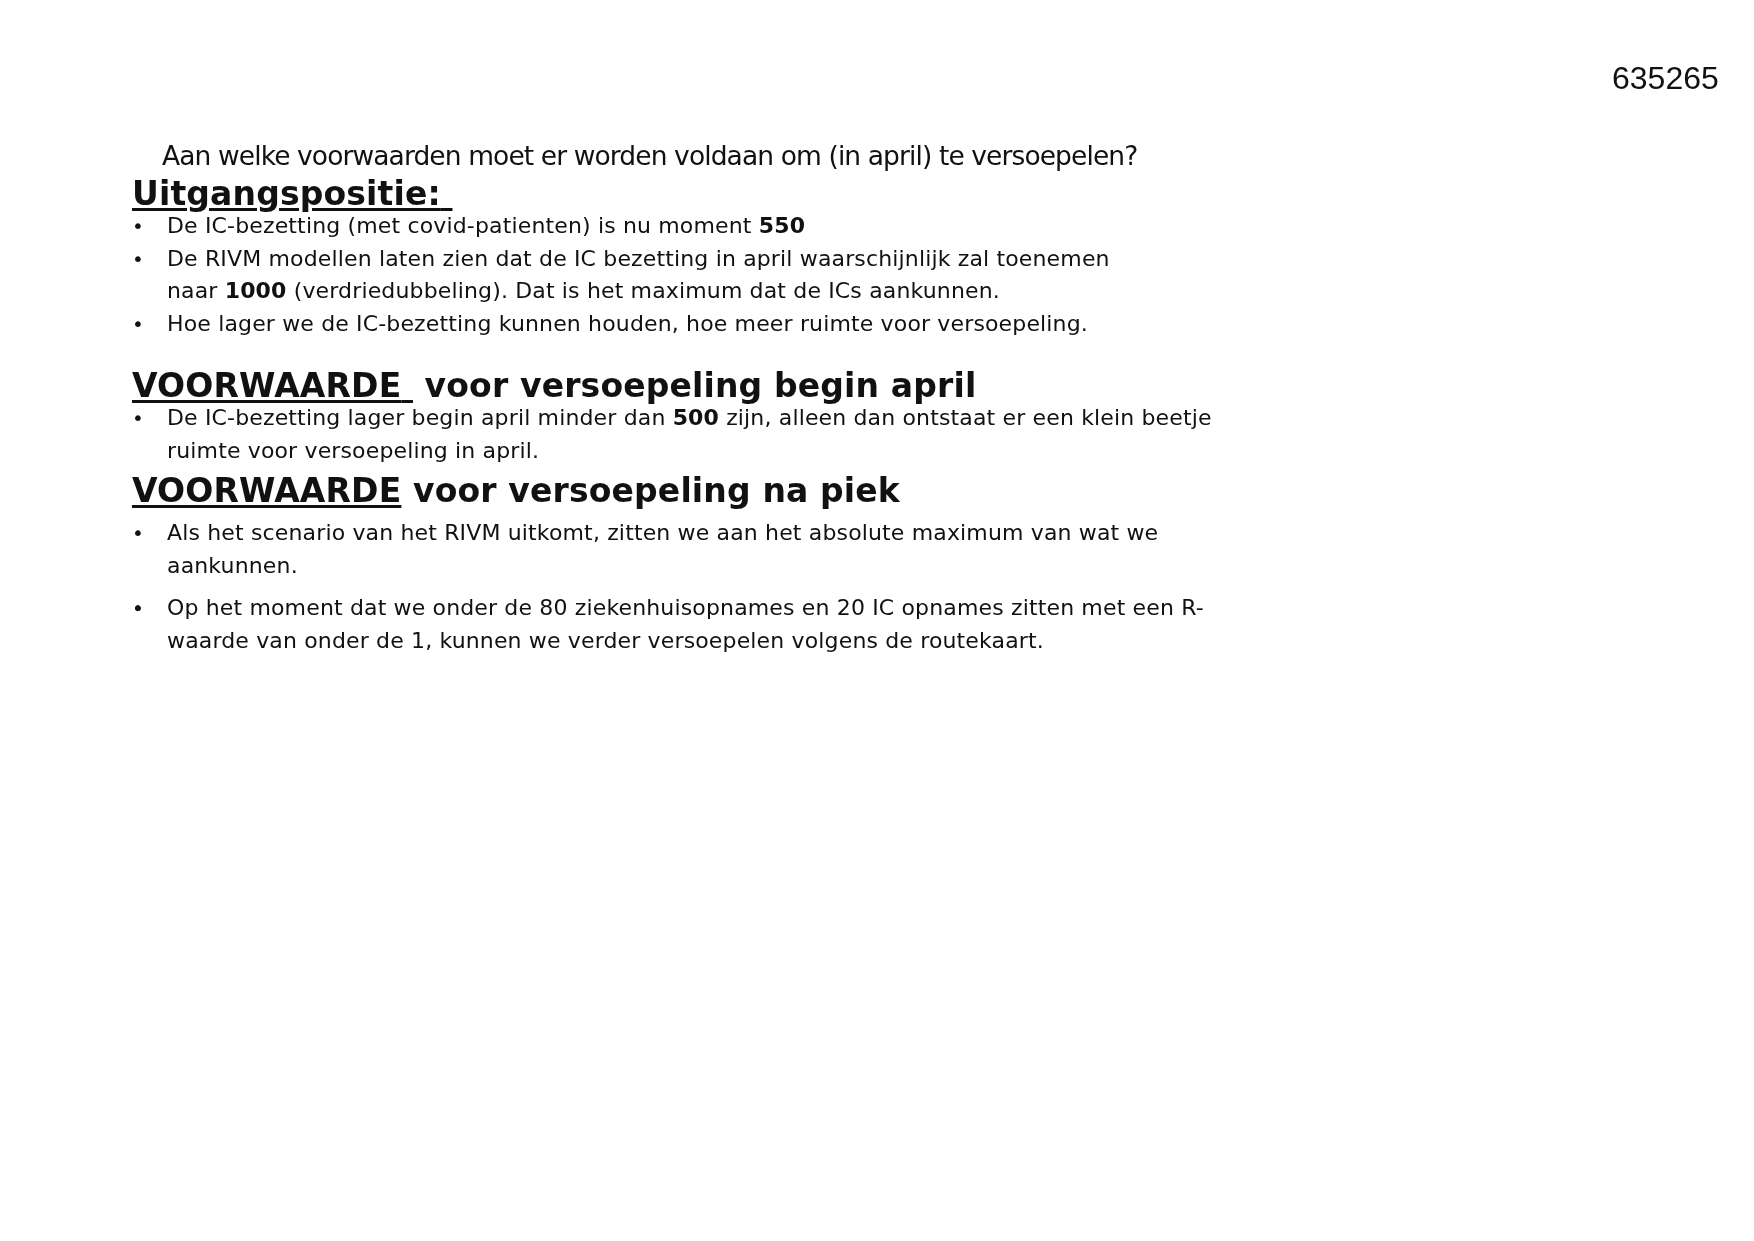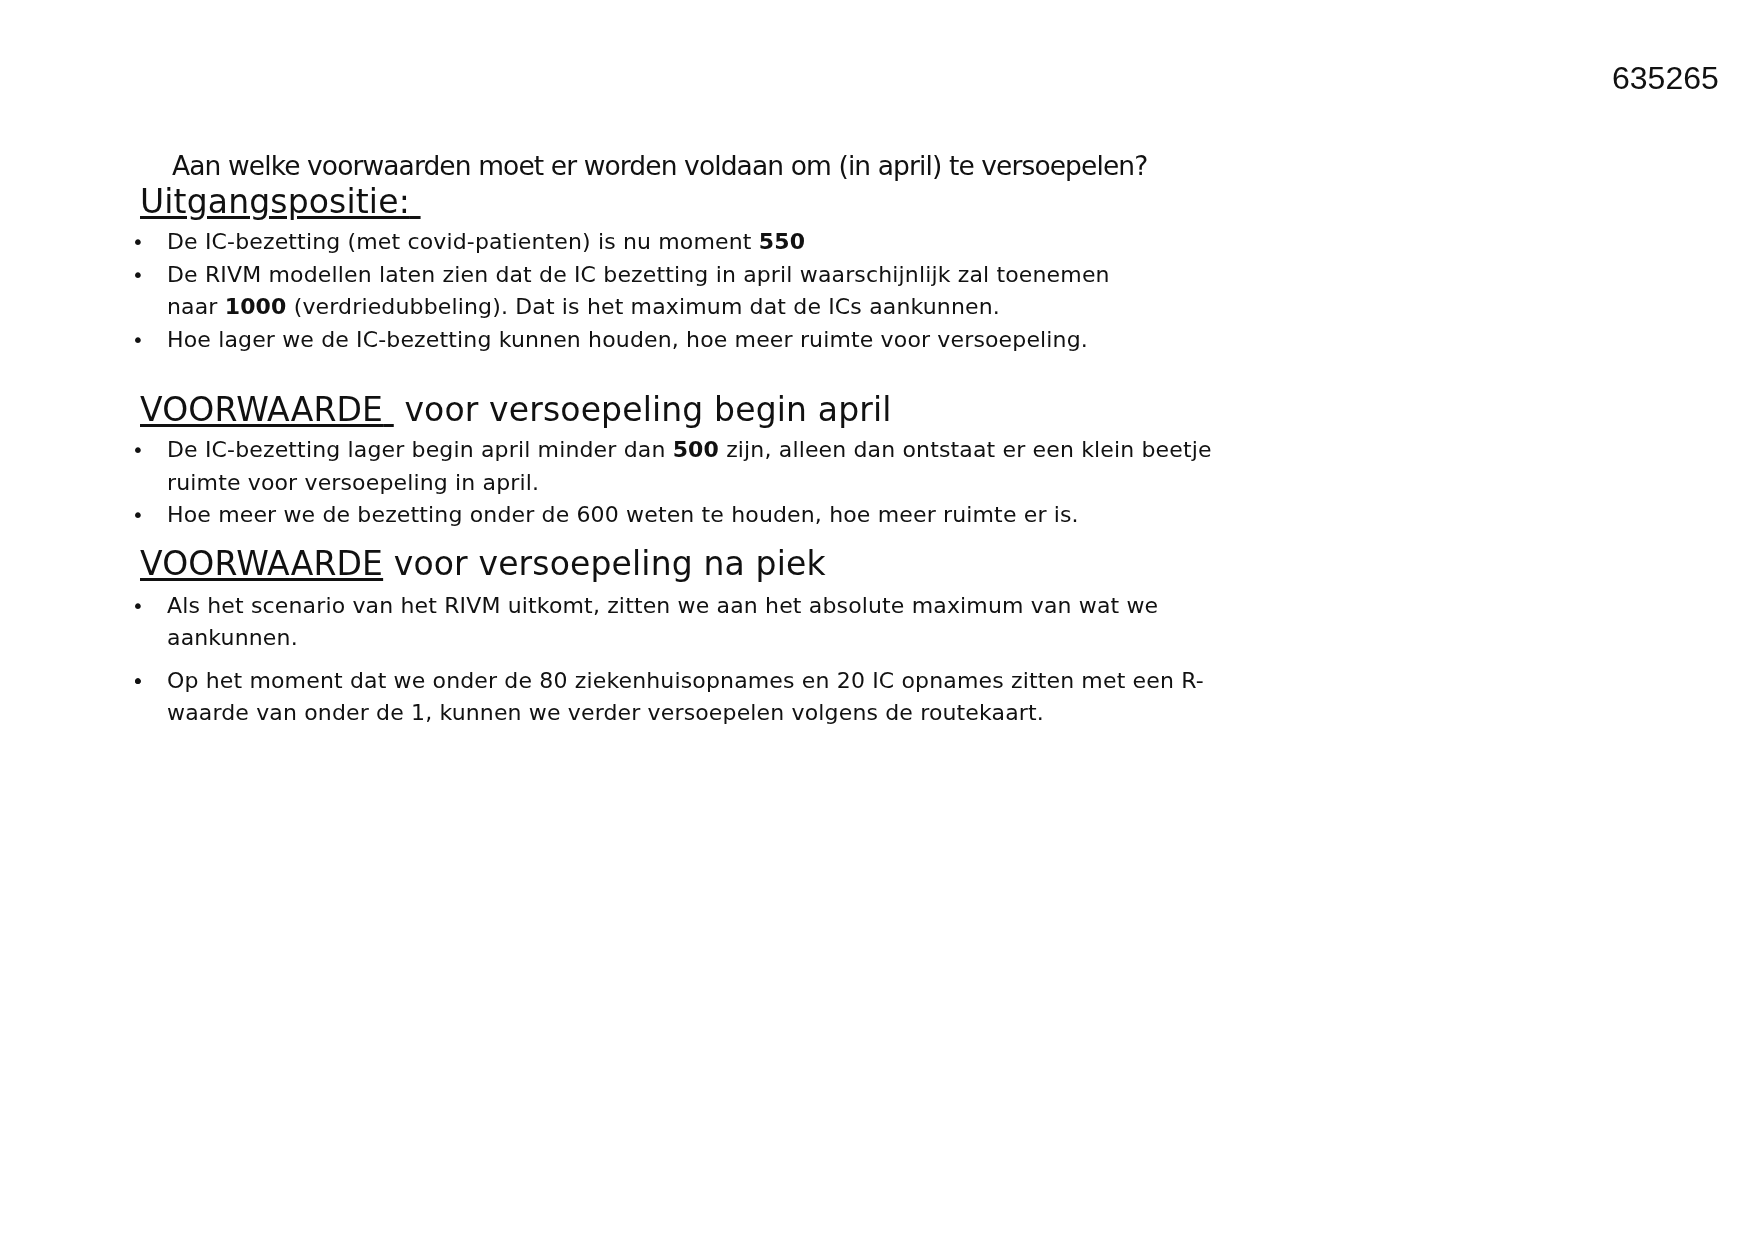--- a/index.html
+++ b/index.html
@@ -23,37 +23,37 @@
       color: #111;
     }
     .page-title {
       position: absolute;
       top: 134px;
       left: 156px;
       font-family: "DejaVu Sans", sans-serif;
       font-size: 26.5px;
       font-weight: normal;
       letter-spacing: -0.9px;
-      margin: 16px;
+      margin: 6px;
       color: #111;
       white-space: nowrap;
     }
     .content {
       position: absolute;
       left: 132px;
       top: 178px;
       width: 1160px;
       font-family: "DejaVu Sans", sans-serif;
       font-size: 22px;
       letter-spacing: 0.15px;
       color: #111;
     }
     .section-heading {
-      font-weight: normal;
-      margin: 8px;
+      font-weight: bold;
+      margin: 0;
       line-height: 32px;
       white-space: nowrap;
     }
     .section-heading .ul {
       text-decoration: underline;
       text-underline-offset: 3px;
     }
     ul.bullets {
       list-style: none;
       margin: 0;
@@ -102,21 +102,21 @@
 
   <div class="gap-1"></div>
 
   <section>
     <h2 class="section-heading"><span class="ul"><span>VOORWAARDE</span>&nbsp;</span><span> voor versoepeling begin april</span></h2>
     <ul class="bullets">
       <li style="width: 1080px;">
         <span class="bullet">•</span><span>De IC-bezetting lager begin april minder dan </span><b>500</b><span> zijn, alleen dan ontstaat er een klein beetje ruimte voor versoepeling in april.</span>
       </li>
       <li>
-        <span class="bullet">•</span><span>Hoe meer we de bezetting onder de 600 weten te houden, hoe meer ruimte er is.</span>
+        <span class="bullet">•</span>
       </li>
     </ul>
   </section>
 
   <div class="gap-2"></div>
 
   <section>
     <h2 class="section-heading"><span class="ul">VOORWAARDE</span><span> voor versoepeling na piek</span></h2>
     <ul class="bullets spaced">
       <li style="width: 1040px;">

